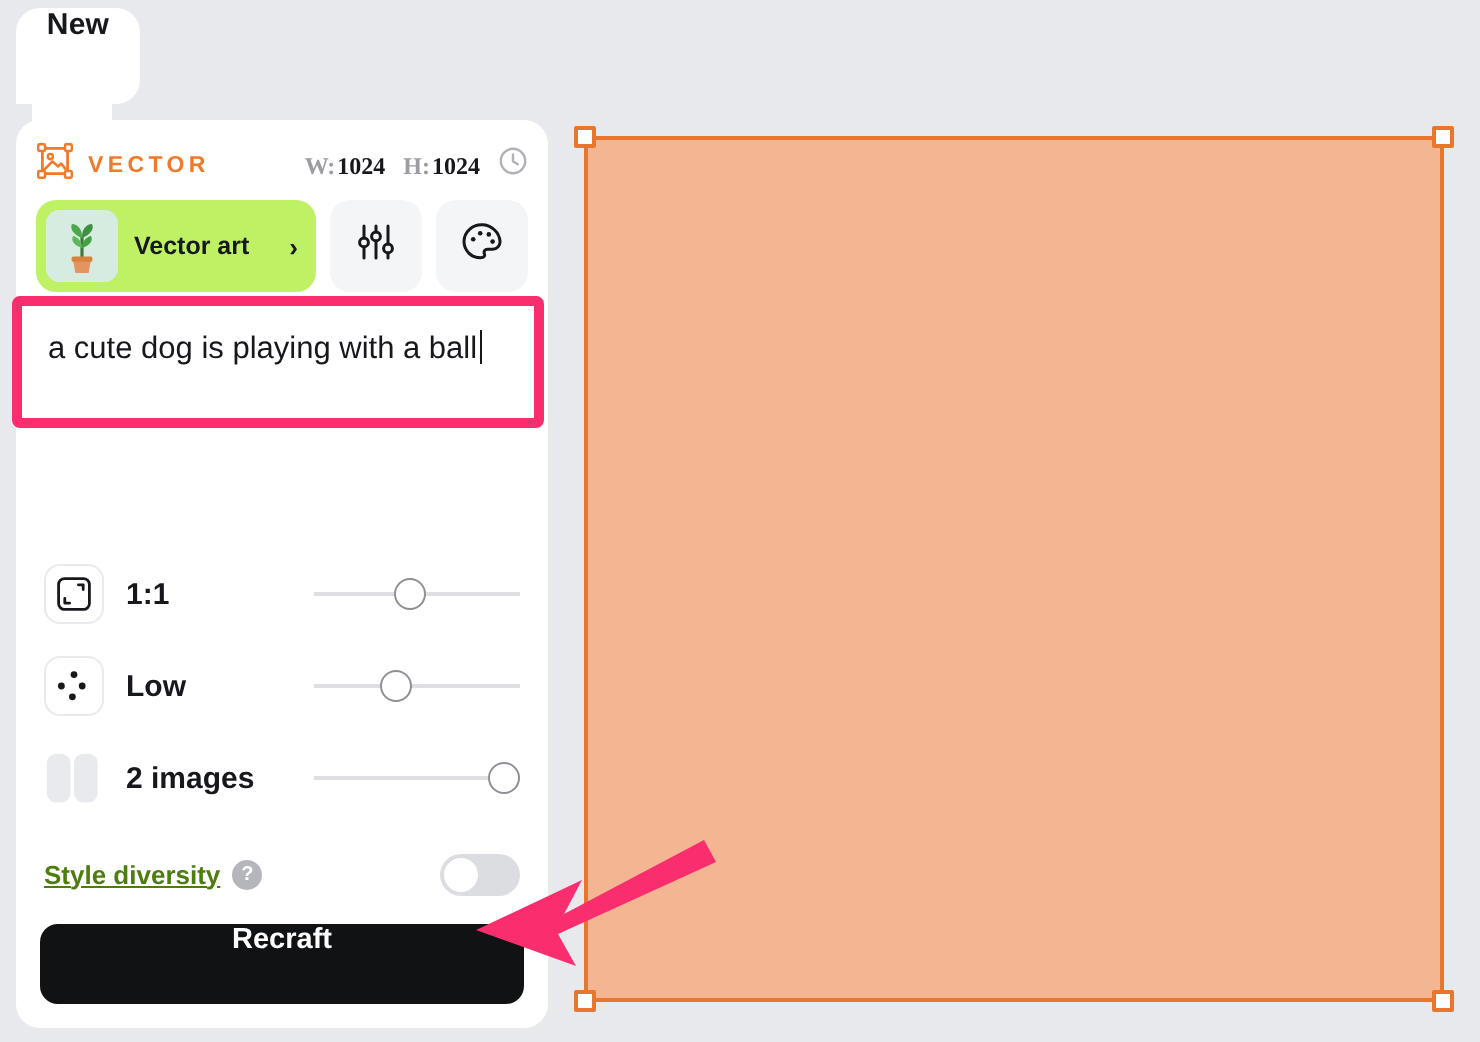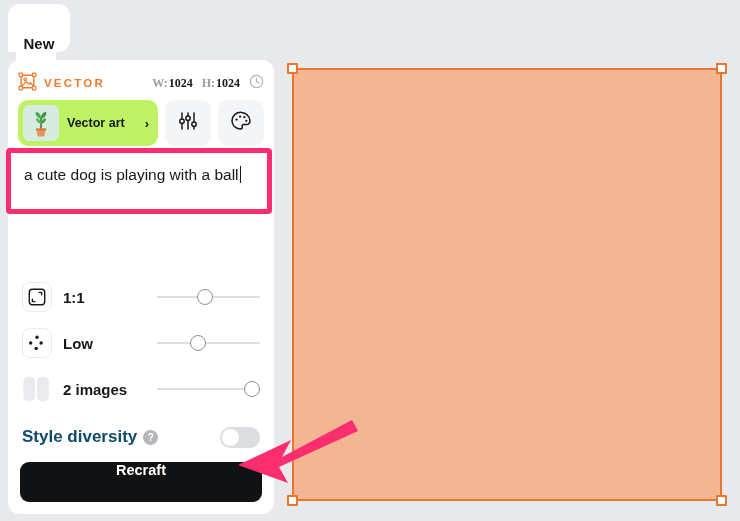--- a/index.html
+++ b/index.html
@@ -47,21 +47,21 @@
     left: 8px; top: 4px;
     width: 266px;
   }
 
   #tab-new {
     width: 62px;
     height: 48px;
     background: #ffffff;
     border-radius: 12px 12px 12px 0;
     display: flex;
-    align-items: flex-end;
+    align-items: flex-start;
     justify-content: center;
     position: relative;
     z-index: 3;
   }
   #tab-new .label {
     font-size: 15px;
     font-weight: 600;
     color: #17181c;
     letter-spacing: .1px;
   }
@@ -254,23 +254,24 @@
 
   
   #diversity-row {
     display: flex;
     align-items: center;
     height: 34px;
     padding: 0 14px;
     margin-top: 8px;
   }
   #diversity-row .dlabel {
-    font-size: 17px;
-    font-weight: 700;
-    color: #0c4a6e;
+    font-size: 13px;
+    font-weight: 700;
+    color: #4d7c0f;
+    text-decoration: underline;
   }
   #help-icon {
     width: 15px; height: 15px;
     border-radius: 50%;
     background: #b4b6bb;
     color: #ffffff;
     font-size: 10px;
     font-weight: 700;
     display: flex;
     align-items: center;

